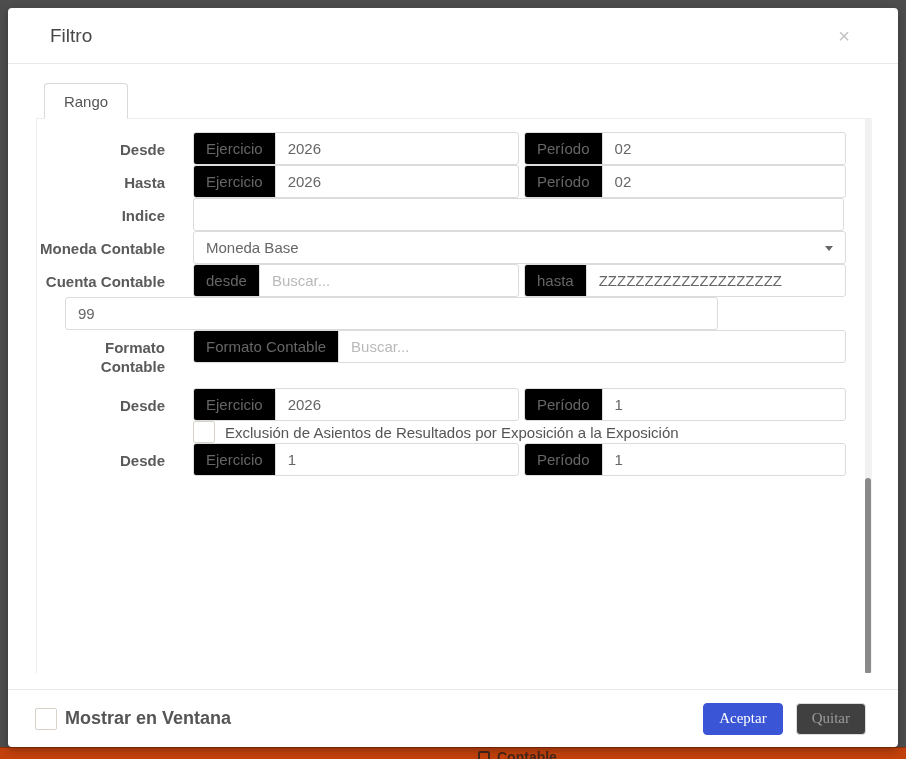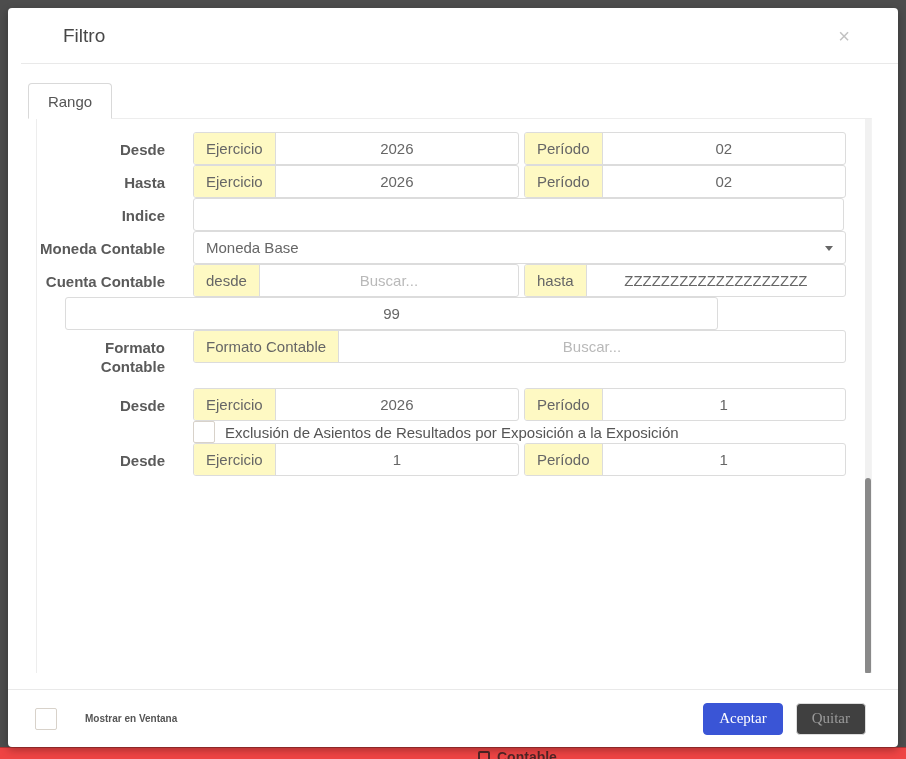--- a/index.html
+++ b/index.html
@@ -6,52 +6,52 @@
   html,body { width:906px; height:759px; }
   body {
     font-family:"Liberation Sans","DejaVu Sans",sans-serif;
     background:#4d4d4d;
     position:relative;
     overflow:hidden;
   }
   
   .backdrop-strip {
     position:absolute; left:0; right:0; bottom:0; height:12px;
-    background:#ef4444;
+    background:#c2410c;
     border-top:1px solid rgba(0,0,0,0.25);
   }
   .bg-hint {
     position:absolute; left:478px; bottom:-6px;
     display:flex; align-items:center; gap:7px;
     color:#1d1d1d; font-size:14px; font-weight:bold; opacity:0.75;
   }
   .bg-hint .bg-icon {
     width:12px; height:12px; border:2px solid #1d1d1d; border-radius:2px;
   }
 
   .modal {
     position:absolute; left:8px; top:8px; width:890px; height:739px;
     background:#ffffff; border-radius:4px;
     box-shadow:0 3px 9px rgba(0,0,0,0.3);
   }
 
   
   .modal-header {
     height:56px; border-bottom:1px solid #e9e9e9;
-    display:flex; align-items:center; padding:0 42px;margin-left:13px;
+    display:flex; align-items:center; padding:0 42px;
   }
   .modal-title { font-size:19px; color:#474747; flex:1; }
   .close-x {
     font-size:20px; color:#c2c2c2; line-height:1; cursor:pointer;
     padding:2px 6px; background:none; border:none;
     font-family:"Liberation Sans",sans-serif;
   }
 
   
-  .tab-strip { margin:19px 0 0 20px; position:relative; z-index:2; display:flex;align-items:flex-end; }
+  .tab-strip { margin:19px 0 0 36px; position:relative; z-index:2; display:flex;align-items:flex-end; }
   .tab {
     width:84px; height:36px;
     border:1px solid #d9d9d9; border-bottom:1px solid #ffffff;
     border-radius:4px 4px 0 0;
     background:#fff; color:#555;
     font-size:15px; display:flex; align-items:center; justify-content:center;
     margin-bottom:-1px; cursor:pointer;
   }
 
   
@@ -78,28 +78,27 @@
   }
   .frow-fields { margin-left:28px; width:653px; display:flex; }
 
   .igroup {
     display:flex; border:1px solid #dcdcdc; border-radius:3px;
     height:33px; background:#fff; overflow:hidden;
   }
   .igroup .addon {
     display:flex; align-items:center; padding:0 12px;
     color:#666; font-size:15px; border-right:1px solid #dcdcdc;
-    white-space:nowrap; flex:none; background:#fef9c3;
+    white-space:nowrap; flex:none; background:#000000;
   }
   .igroup input, .plain-input {
     border:none; outline:none; flex:1; min-width:0;
     padding:0 12px; font-size:15px; color:#666;
     font-family:"Liberation Sans","DejaVu Sans",sans-serif;
     background:transparent;
-    text-align:center;
   }
   .plain-input {
     border:1px solid #dcdcdc; border-radius:3px; height:33px; width:610px;
   }
   input::placeholder { color:#b9b9b9; opacity:1; }
   .g1 { width:326px; margin-right:5px; }
   .g2 { width:322px; }
 
   .select-box {
     width:653px; height:33px; border:1px solid #dcdcdc; border-radius:3px;
@@ -118,21 +117,21 @@
   }
   .check-row { display:flex; align-items:center; gap:10px; }
   .check-row .chk-label { font-size:15px; color:#555; }
 
   
   .modal-footer {
     position:absolute; left:0; right:0; bottom:0; height:58px;
     border-top:1px solid #e9e9e9;
     display:flex; align-items:center; padding:0 32px 0 27px;
   }
-  .modal-footer .chk-label { font-weight:bold; color:#555; font-size:10px;margin-left:20px; }
+  .modal-footer .chk-label { font-weight:bold; color:#555; font-size:18px; }
   .footer-spacer { flex:1; }
   .btn {
     height:32px; border-radius:4px; font-size:15px; cursor:pointer;
     padding:0 15px; border:1px solid transparent;
     font-family:Liberation Serif, serif;
   }
   .btn-accept { background:#3a55d6; color:#ffffff; border-color:#3a55d6; }
   .btn-quit { background:#404040; color:#9a9a9a; border-color:#dddddd; margin-left:13px; }
 </style>
 </head>

